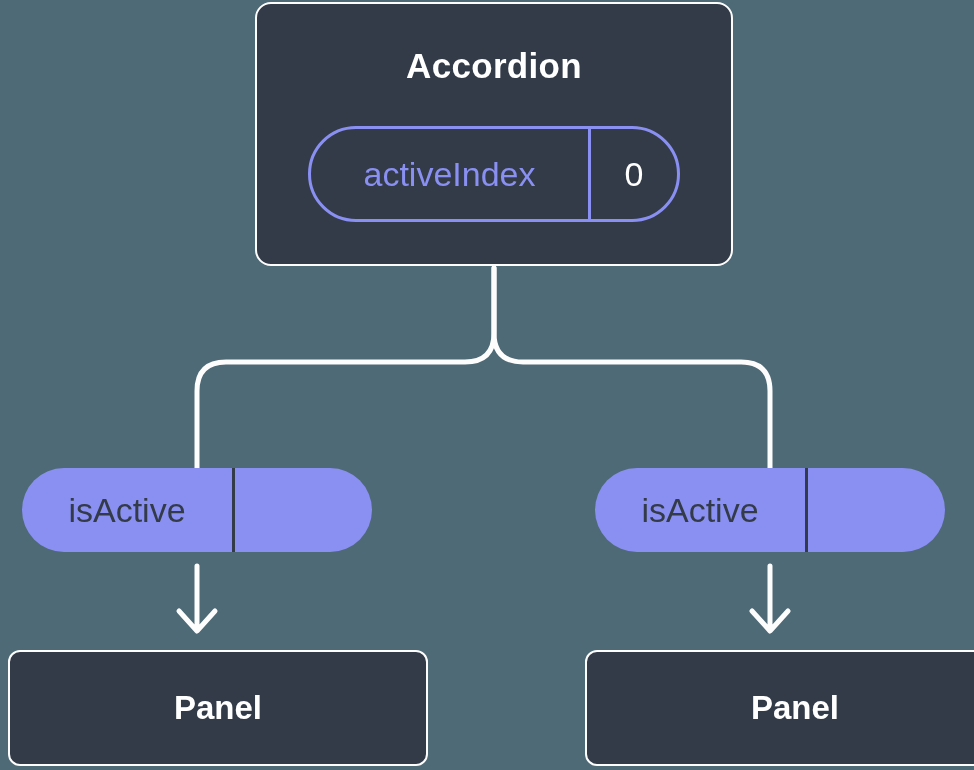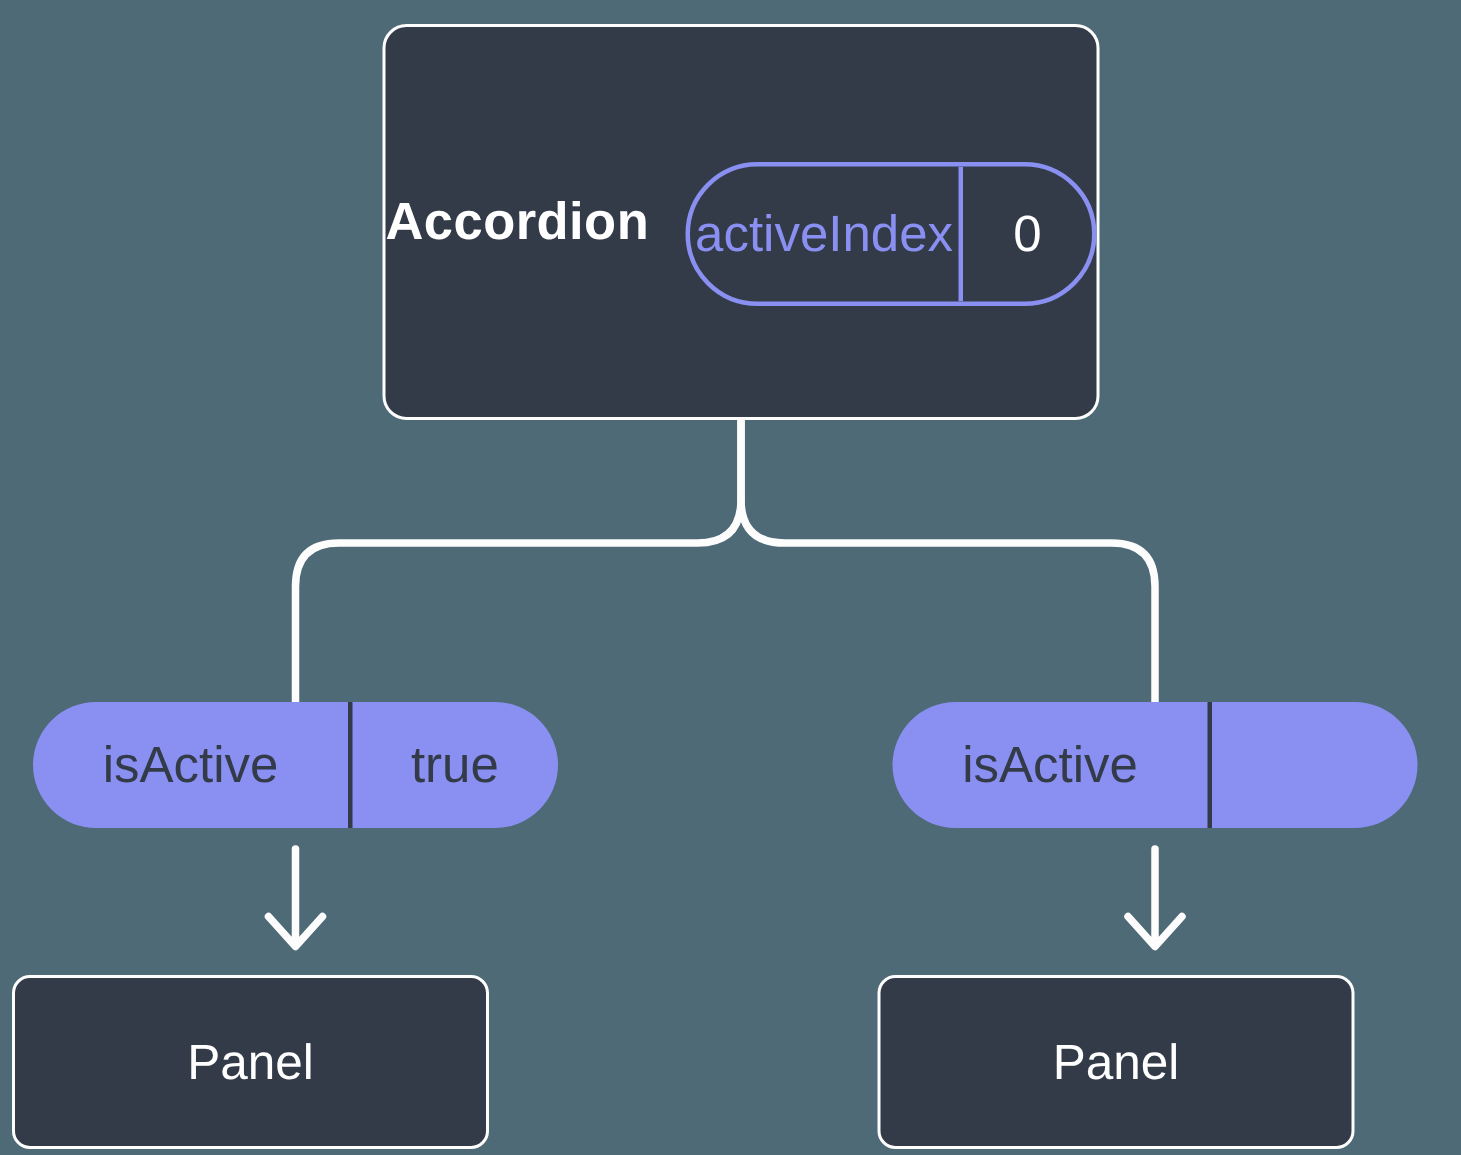--- a/index.html
+++ b/index.html
@@ -17,23 +17,23 @@
   .node {
     position:absolute;
     background: var(--node, #333b49);
     border: 2.5px solid var(--line, #fdfdfd);
     color:#fff;
     z-index:1;
   }
 
   
   .accordion-node {
-    left:255px; top:16px; width:478px; height:264px;
+    left:255px; top:2px; width:478px; height:264px;
     border-radius:16px;
-    display:flex; flex-direction:row;
+    display:flex; flex-direction:column;
     align-items:center; justify-content:center;
     gap:24px;
   }
   .accordion-title {
     font-size:35px; font-weight:700; letter-spacing:.3px; color:#fff;
   }
   .state-pill {
     width:372px; height:96px;
     border:3px solid var(--accent, #8a90f2);
     border-radius:48px;
@@ -65,24 +65,24 @@
   }
   .prop-pill .pdivider { width:2.5px; background: var(--node, #333b49); }
   .prop-pill .pvalue {
     flex:1; display:flex; align-items:center; justify-content:center;
   }
   .prop-pill.left  { left:22px;  top:468px; }
   .prop-pill.right { left:595px; top:468px; }
 
   
   .panel-node {
-    top:650px; width:318px; height:116px;
+    top:650px; width:420px; height:116px;
     border-radius:12px;
     display:flex; align-items:center; justify-content:center;
-    font-size:33px; font-weight:400;
+    font-size:33px; font-weight:700;
   }
   .panel-node.left  { left:8px; }
   .panel-node.right { left:585px; }
 </style>
 </head>
 <body>
 
 <div class="canvas">
 
   <svg class="connectors" width="974" height="770" viewBox="0 0 974 770">
@@ -99,21 +99,20 @@
     <div class="state-pill">
       <div class="pname">activeIndex</div>
       <div class="pdivider"></div>
       <div class="pvalue">0</div>
     </div>
   </div>
 
   <div class="prop-pill left">
     <div class="pname">isActive</div>
     <div class="pdivider"></div>
-    <div class="pvalue">true</div>
   </div>
 
   <div class="prop-pill right">
     <div class="pname">isActive</div>
     <div class="pdivider"></div>
   </div>
 
   <div class="node panel-node left">
     <span>Panel</span>
   </div>

